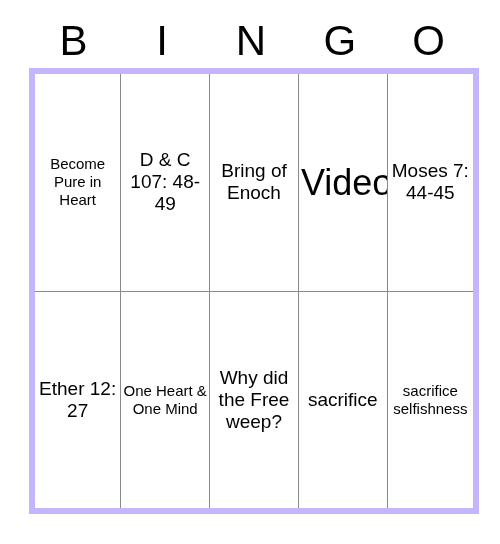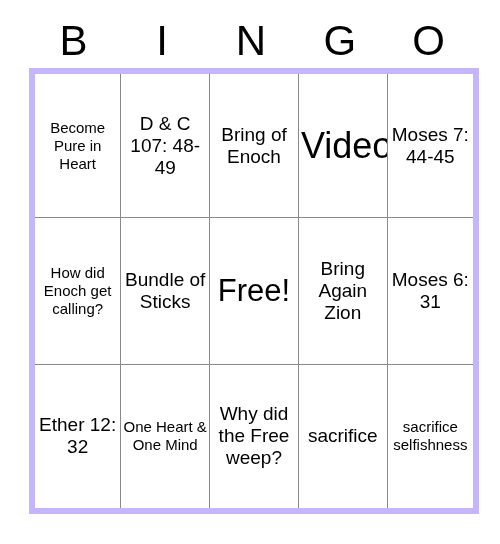--- a/index.html
+++ b/index.html
@@ -108,38 +108,21 @@
           </td>
         <td class="cell">
             <span class="cell-text sz-lg">Video</span>
           </td>
         <td class="cell">
             <span class="cell-text sz-md">Moses 7: 44-45</span>
           </td>
       </tr>
       <tr>
         <td class="cell">
-            <span class="cell-text sz-sm">How did Enoch get calling?</span>
-          </td>
-        <td class="cell">
-            <span class="cell-text sz-md">Bundle of Sticks</span>
-          </td>
-        <td class="cell">
-            <span class="cell-text sz-xl">Free!</span>
-          </td>
-        <td class="cell">
-            <span class="cell-text sz-md">Bring Again Zion</span>
-          </td>
-        <td class="cell">
-            <span class="cell-text sz-md">Moses 6: 31</span>
-          </td>
-      </tr>
-      <tr>
-        <td class="cell">
-            <span class="cell-text sz-md">Ether 12: 32</span>
+            <span class="cell-text sz-md">Ether 12: 27</span>
           </td>
         <td class="cell">
             <span class="cell-text sz-sm">One Heart &amp; One Mind</span>
           </td>
         <td class="cell">
             <span class="cell-text sz-md">Why did the Free weep?</span>
           </td>
         <td class="cell">
             <span class="cell-text sz-md">sacrifice</span>
           </td>

